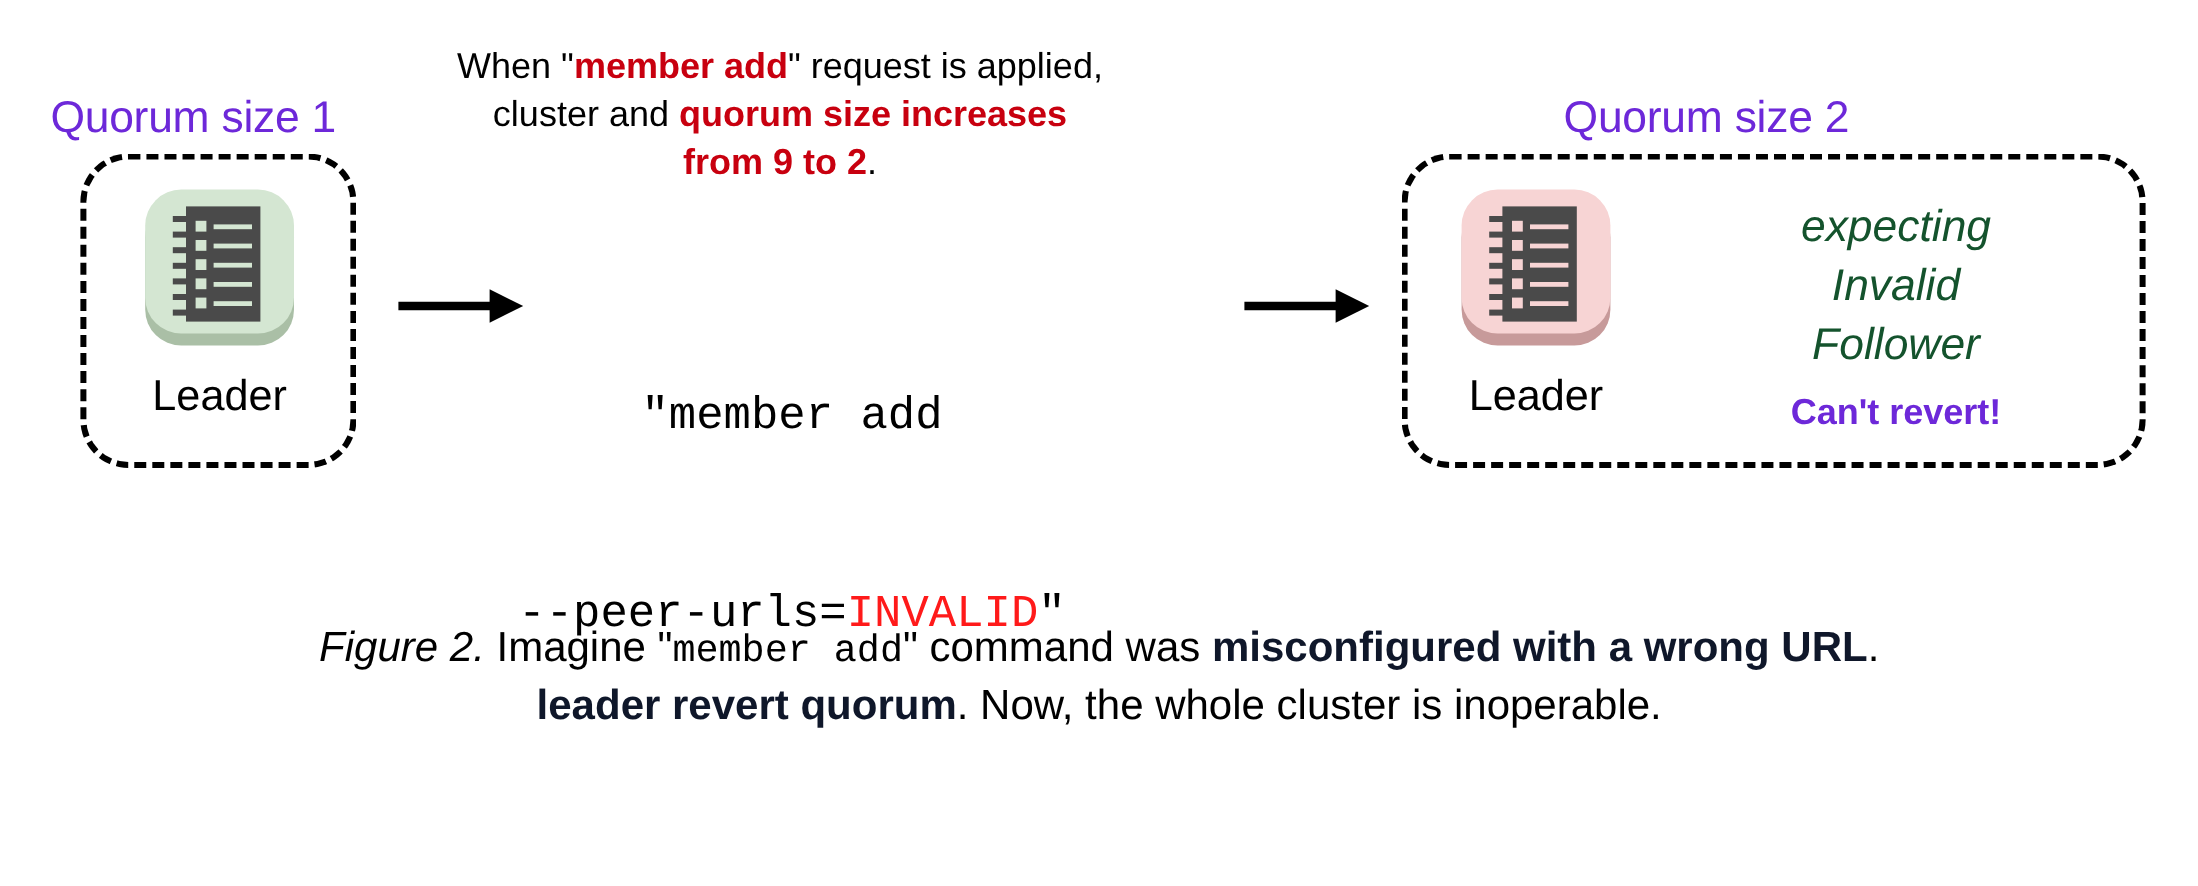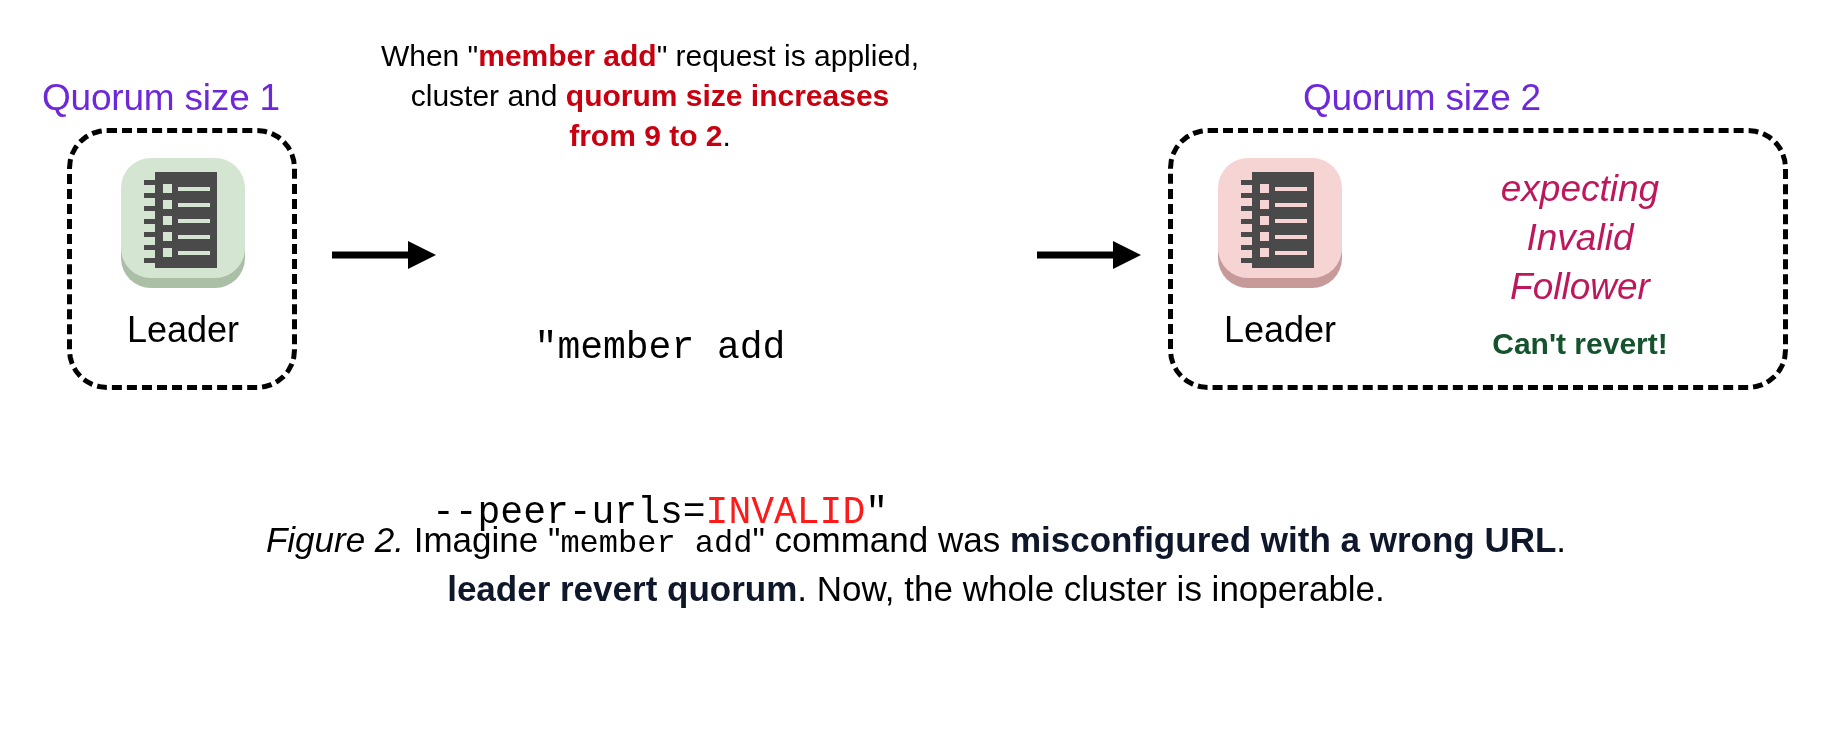--- a/index.html
+++ b/index.html
@@ -109,28 +109,28 @@
 
   
   .status-stack {
     position: absolute;
     text-align: center;
   }
   .status-line {
     font-style: italic;
     font-size: 37px;
     line-height: 1.32;
-    color: #be185d;
+    color: #14532d;
     white-space: nowrap;
   }
   .status-alert {
     margin-top: 16px;
     font-size: 30px;
     font-weight: bold;
-    color: #14532d;
+    color: #6d28d9;
     white-space: nowrap;
   }
 
   
   .figcaption {
     position: absolute;
     left: 0;
     right: 0;
     text-align: center;
     font-size: 35px;

